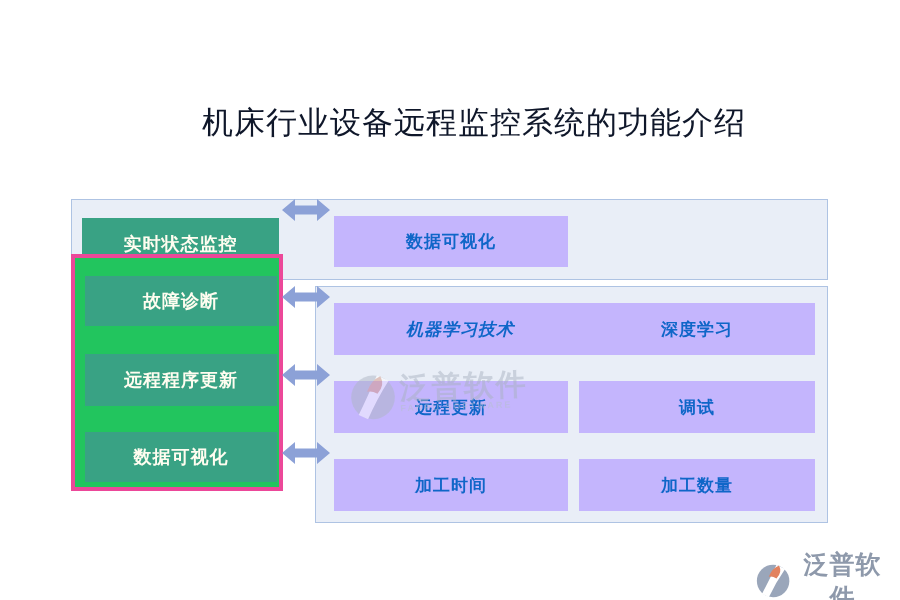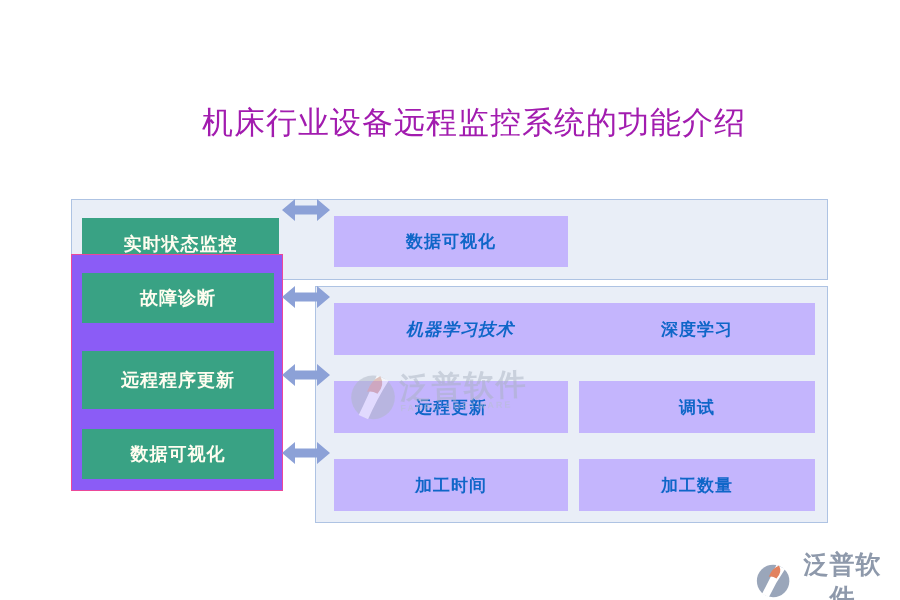--- a/index.html
+++ b/index.html
@@ -3,25 +3,25 @@
 <meta charset="utf-8">
 <style>
   html,body{margin:0;padding:0;background:#ffffff;}
   .canvas{
     position:relative;width:900px;height:600px;background:#ffffff;
     font-family:"Liberation Serif","DejaVu Serif",serif;overflow:hidden;
   }
   .title{
     position:absolute;left:0;top:102px;width:100%;padding-left:48px;
     box-sizing:border-box;text-align:center;
-    font-size:31px;letter-spacing:1px;color:#a21caf;font-weight:400;
+    font-size:31px;letter-spacing:1px;color:#0f172a;font-weight:400;
   }
   .panel{position:absolute;box-sizing:border-box;}
   .panel-blue{background:#e9eef7;border:1px solid #aec3e3;margin-top:32px;}
-  .panel-green{background:#8b5cf6;border:1px solid #ec4899;}
+  .panel-green{background:#22c55e;border:4px solid #ec4899;}
   .panel-row1{left:71px;top:167px;width:757px;height:81px;}
   .panel-left{left:71px;top:254px;width:212px;height:237px;}
   .panel-right{left:315px;top:254px;width:513px;height:237px;}
   .green-btn{
     position:absolute;background:#39a284;color:#fffdf0;
     font-size:18px;font-weight:bold;letter-spacing:1px;
     display:flex;align-items:center;justify-content:center;
   }
   .white-box{
     position:absolute;background:#c4b5fd;color:#0f66c8;
@@ -48,21 +48,21 @@
 
   <div class="title">机床行业设备远程监控系统的功能介绍</div>
 
   <div class="panel panel-blue panel-row1">
     <div class="green-btn" style="left:10px;top:18px;width:197px;height:51px;">实时状态监控</div>
     <div class="white-box" style="left:262px;top:16px;width:234px;height:51px;">数据可视化</div>
   </div>
 
   <div class="panel panel-green panel-left">
     <div class="green-btn" style="left:10px;top:18px;width:192px;height:50px;">故障诊断</div>
-    <div class="green-btn" style="left:10px;top:96px;width:192px;height:58px;text-align:right;">远程程序更新</div>
+    <div class="green-btn" style="left:10px;top:96px;width:192px;height:52px;text-align:right;">远程程序更新</div>
     <div class="green-btn" style="left:10px;top:174px;width:192px;height:50px;">数据可视化</div>
   </div>
 
   <div class="panel panel-blue panel-right">
     <div class="white-box" style="left:18px;top:16px;width:252px;height:52px;font-style:italic;">机器学习技术</div>
     <div class="white-box" style="left:263px;top:16px;width:236px;height:52px;">深度学习</div>
     <div class="white-box" style="left:18px;top:94px;width:234px;height:52px;">远程更新</div>
     <div class="white-box" style="left:263px;top:94px;width:236px;height:52px;">调试</div>
     <div class="white-box" style="left:263px;top:172px;width:236px;height:52px;">加工数量</div>
     <div class="white-box" style="left:18px;top:172px;width:234px;height:52px;">加工时间</div>

